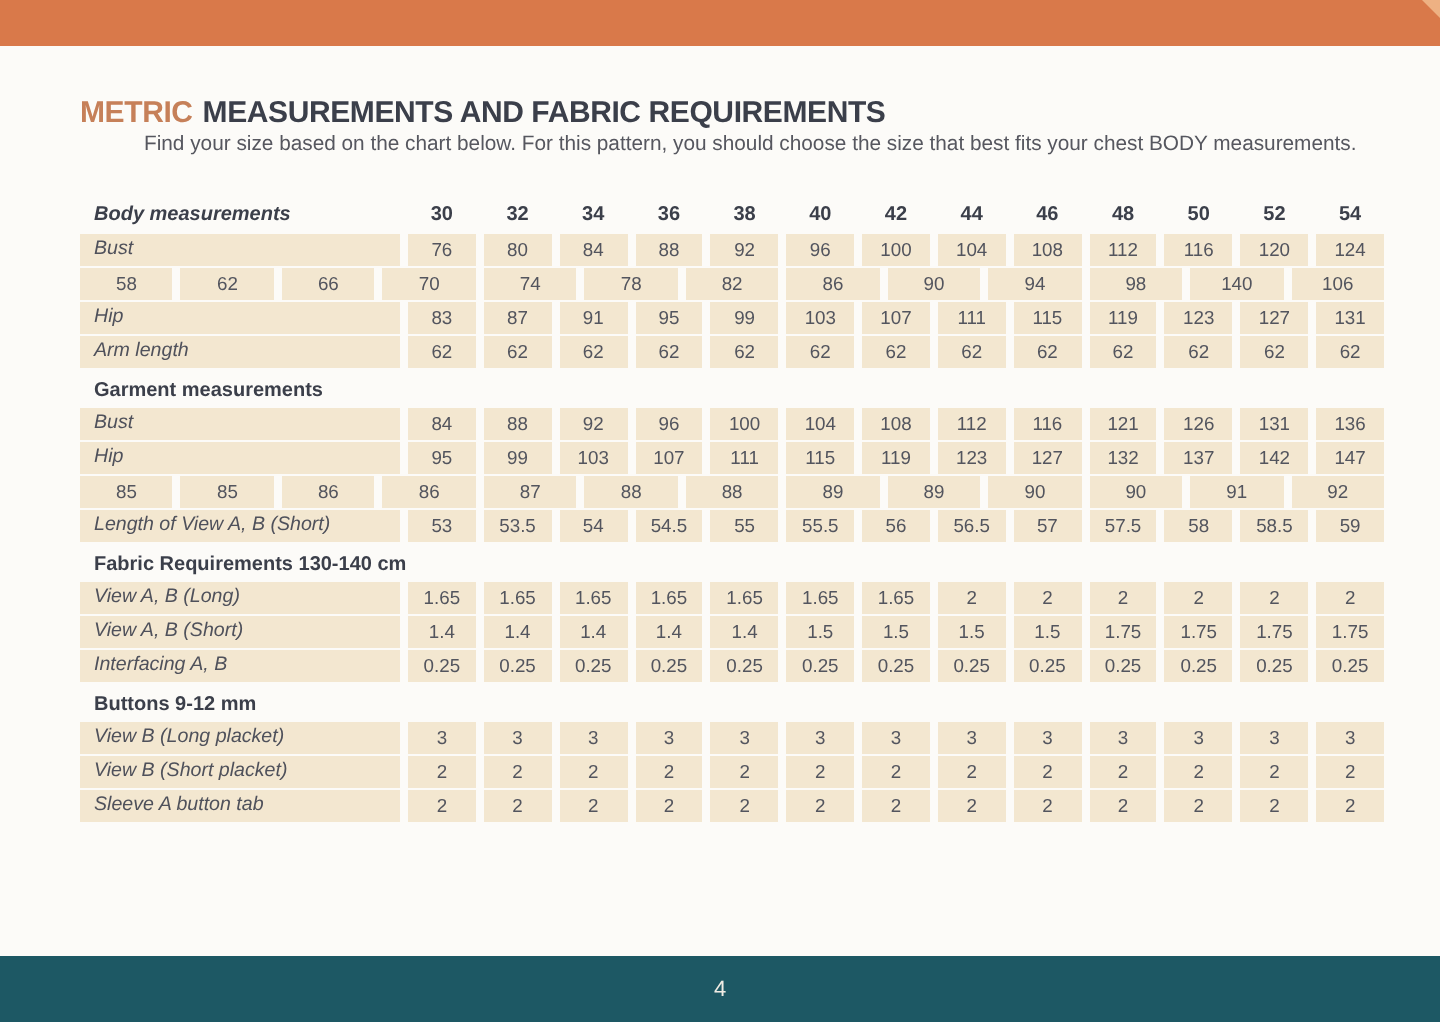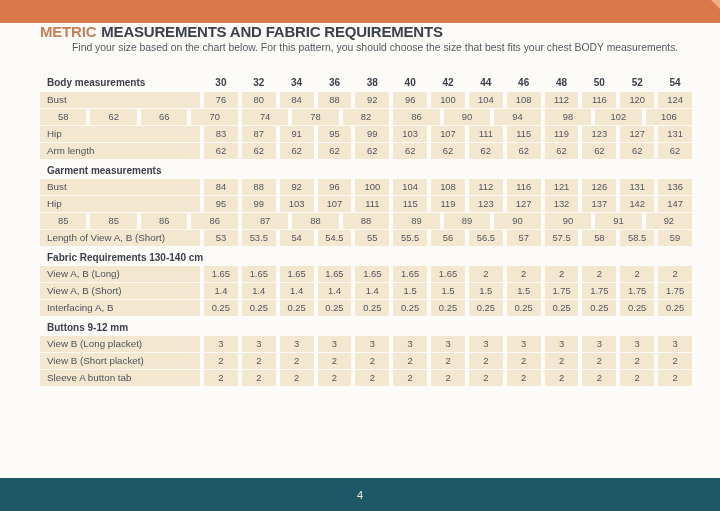--- a/index.html
+++ b/index.html
@@ -15,21 +15,21 @@
     width:720px;height:23px;
     background:#d9794a;
   }
   .corner{
     position:absolute;top:0;right:0;
     width:0;height:0;
     border-top:9px solid #eeb183;
     border-left:9px solid transparent;
   }
   .content{
-    position:absolute;top:7px;left:40px;
+    position:absolute;top:32px;left:40px;
     width:652px;
   }
   .title{
     margin:16px 0 2px 0;
     font-size:15px;
     font-weight:bold;
     letter-spacing:-0.2px;
     color:#3b3f4a;
     white-space:nowrap;
   }
@@ -67,20 +67,21 @@
     flex:none;
     width:160px;
     height:100%;
     background:#f3e7d0;
     display:flex;
     align-items:center;
     padding-left:7px;
     box-sizing:border-box;
     font-size:9.8px;
     color:#4f515b;
+    font-style:italic;
   }
   .label-cell.plain{background:transparent;font-weight:bold;color:#3b3f4a;font-size:10px;}
   .cell{
     flex:1;
     height:100%;
     background:#f3e7d0;
     display:flex;
     align-items:center;
     justify-content:center;
     font-size:9.4px;
@@ -148,21 +149,21 @@
           <div class="cell">62</div>
           <div class="cell">66</div>
           <div class="cell">70</div>
           <div class="cell">74</div>
           <div class="cell">78</div>
           <div class="cell">82</div>
           <div class="cell">86</div>
           <div class="cell">90</div>
           <div class="cell">94</div>
           <div class="cell">98</div>
-          <div class="cell">102</div>
+          <div class="cell">140</div>
           <div class="cell">106</div>
         </div>
         <div class="row">
           <div class="label-cell">Hip</div>
           <div class="cell">83</div>
           <div class="cell">87</div>
           <div class="cell">91</div>
           <div class="cell">95</div>
           <div class="cell">99</div>
           <div class="cell">103</div>

